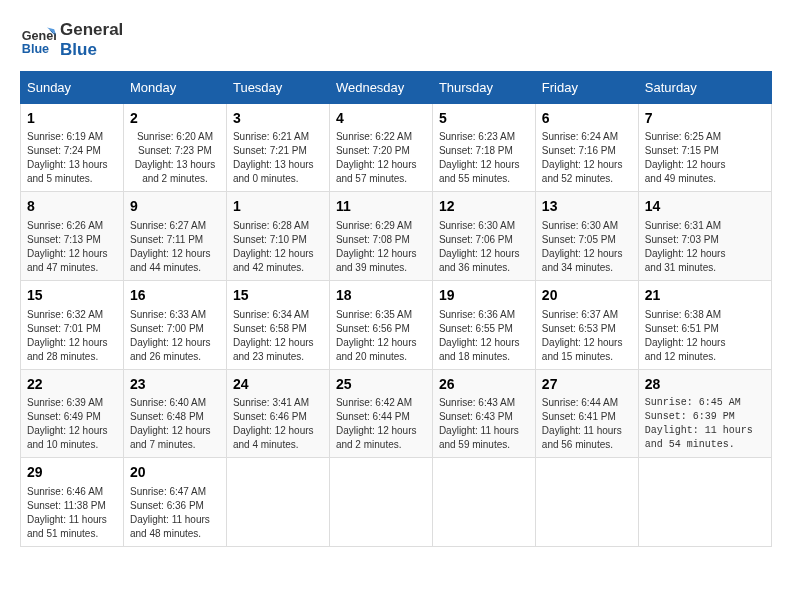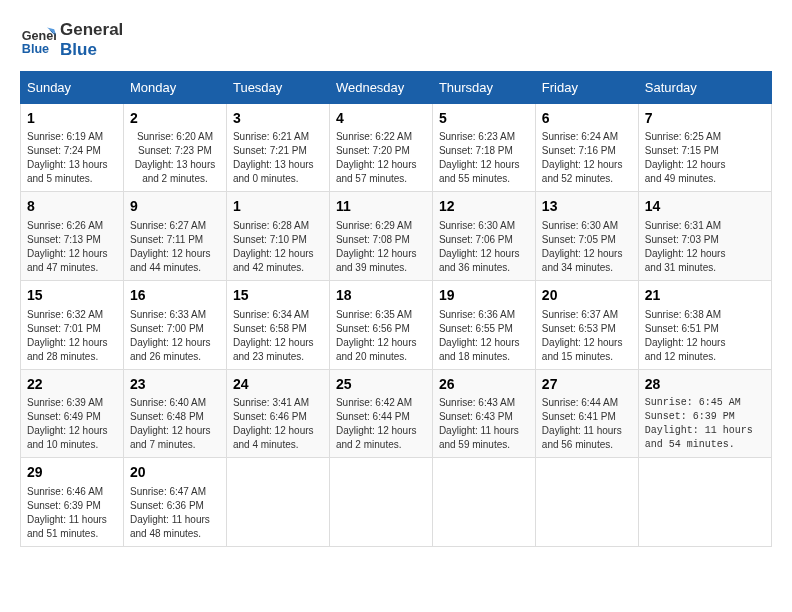--- a/index.html
+++ b/index.html
@@ -319,21 +319,21 @@
           <div class="day-info" style="white-space: pre-line; font-family: Liberation Mono, monospace;">Sunrise: 6:45 AM
 Sunset: 6:39 PM
 Daylight: 11 hours
 and 54 minutes.</div>
         </td>
       </tr>
       <tr>
         <td>
           <span class="day-num">29</span>
           <div class="day-info" style="white-space: pre-line;">Sunrise: 6:46 AM
-Sunset: 6:39 PM
+Sunset: 11:38 PM
 Daylight: 11 hours
 and 51 minutes.</div>
         </td>
         <td>
           <span class="day-num">20</span>
           <div class="day-info" style="white-space: pre-line;">Sunrise: 6:47 AM
 Sunset: 6:36 PM
 Daylight: 11 hours
 and 48 minutes.</div>
         </td>

